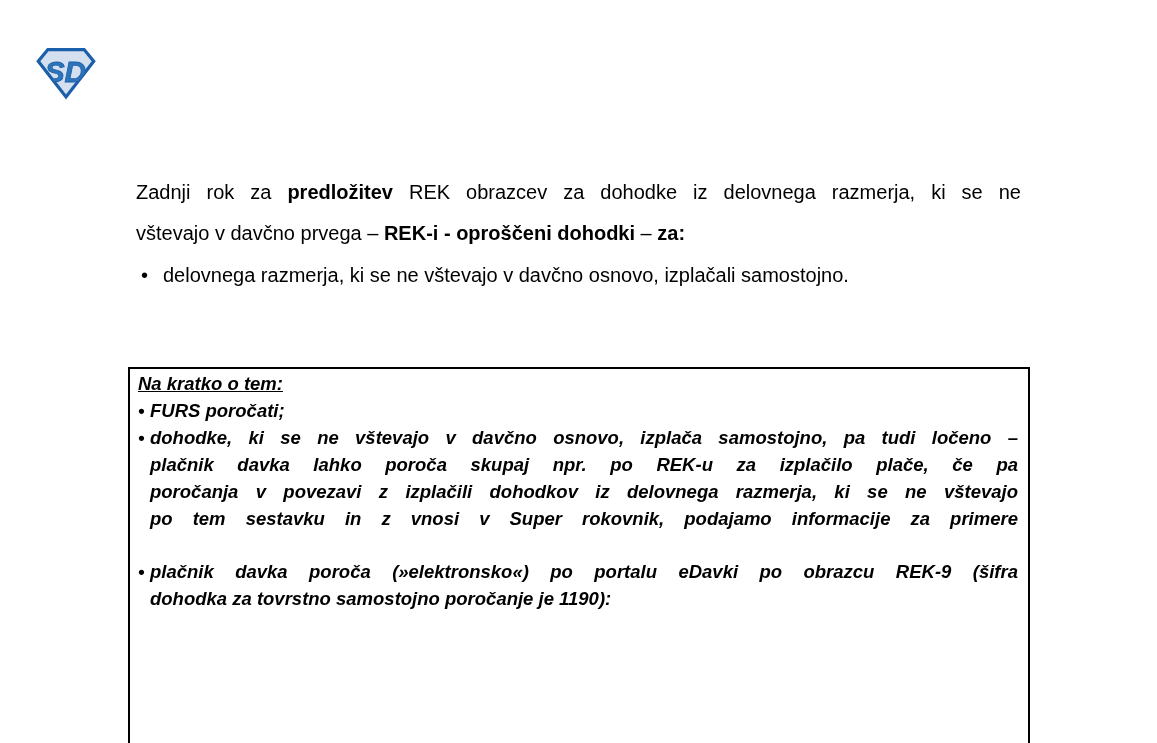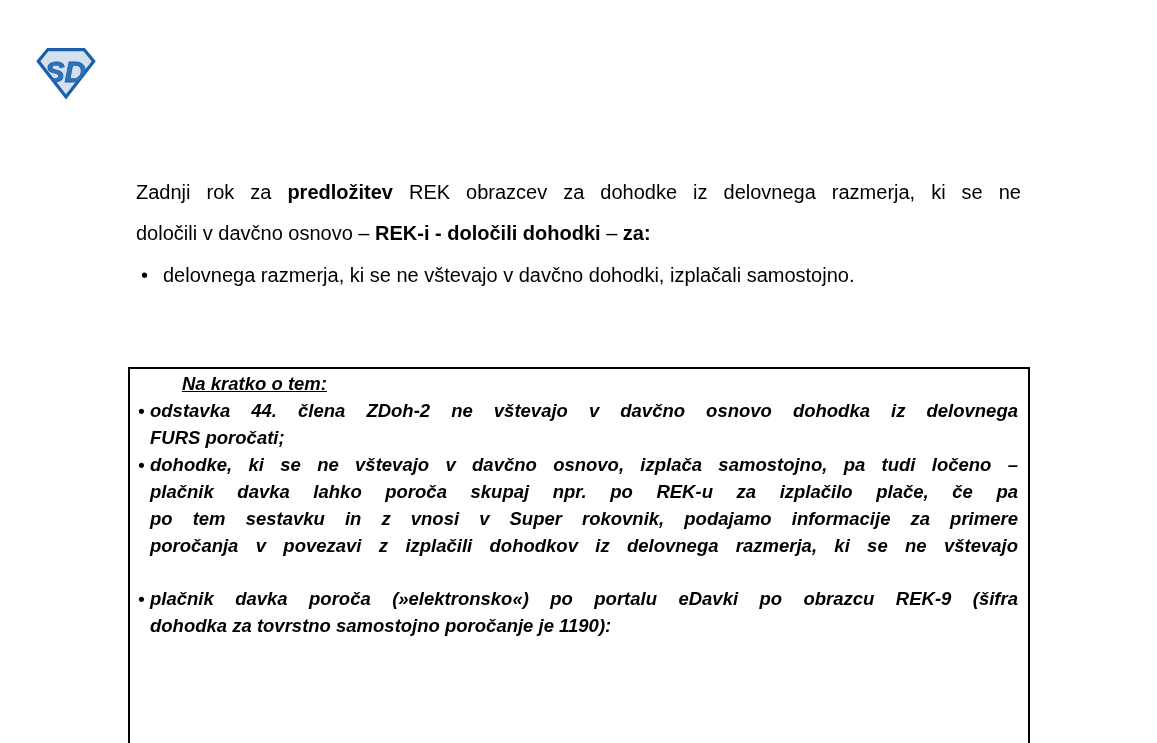--- a/index.html
+++ b/index.html
@@ -33,21 +33,21 @@
 
   #infobox {
     position: absolute; left: 128px; top: 367px;
     width: 902px; height: 420px;
     border: 2px solid #000000;
     box-sizing: border-box;
     padding: 1px 10px 0 8px;
     font-size: 18.5px; line-height: 27px;
     font-weight: bold; font-style: italic;
   }
-  .box-heading .u { text-decoration: underline; margin-left: 44px; }
+  .box-heading .u { text-decoration: underline; }
   .bli { position: relative; padding-left: 12px; }
   .bli .dot2 { position: absolute; left: 0; top: 0; }
   .bli.gap { margin-top: 26px; }
 </style>
 </head>
 <body>
 
 <svg class="logo" viewBox="0 0 120 100" xmlns="http://www.w3.org/2000/svg">
   <defs>
     <clipPath id="shieldClip">
@@ -55,52 +55,51 @@
     </clipPath>
   </defs>
   <path d="M8 28 L26 6 H94 L112 28 L60 95 Z" fill="#d4e0ef" stroke="#1b5ea9" stroke-width="6" stroke-linejoin="miter"></path>
   <g clip-path="url(#shieldClip)">
     <text x="20" y="66" font-size="56" font-weight="bold" font-style="italic" font-family="Liberation Sans, sans-serif" fill="#2e74ba" stroke="#1b5ea9" stroke-width="1.5">SD</text>
   </g>
 </svg>
 
 <div id="intro">
   <div class="jline full"><span>Zadnji rok za </span><b>predložitev</b><span> REK obrazcev za dohodke iz delovnega razmerja, ki se ne</span></div>
-  <div class="jline"><span>določili v davčno osnovo – </span><b>REK-i - določili dohodki</b><span> – </span><b>za:</b></div>
+  <div class="jline"><span>vštevajo v davčno prvega – </span><b>REK-i - oproščeni dohodki</b><span> – </span><b>za:</b></div>
 </div>
 
 <div id="bullet1">
   <div class="mli">
     <span class="dot">•</span>
     <div class="mli-text">
-      <div class="jline">delovnega razmerja, ki se ne vštevajo v davčno dohodki, izplačali samostojno.</div>
+      <div class="jline">delovnega razmerja, ki se ne vštevajo v davčno osnovo, izplačali samostojno.</div>
     </div>
   </div>
 </div>
 
 <div id="infobox">
   <div class="box-heading">
     <span class="u">Na kratko o tem:</span>
   </div>
 
   <div class="bli">
     <span class="dot2">•</span>
     <div>
-      <div class="jline full">odstavka 44. člena ZDoh-2 ne vštevajo v davčno osnovo dohodka iz delovnega</div>
       <div class="jline">FURS poročati;</div>
     </div>
   </div>
 
   <div class="bli">
     <span class="dot2">•</span>
     <div>
       <div class="jline full">dohodke, ki se ne vštevajo v davčno osnovo, izplača samostojno, pa tudi ločeno –</div>
       <div class="jline full">plačnik davka lahko poroča skupaj npr. po REK-u za izplačilo plače, če pa</div>
+      <div class="jline full">poročanja v povezavi z izplačili dohodkov iz delovnega razmerja, ki se ne vštevajo</div>
       <div class="jline full">po tem sestavku in z vnosi v Super rokovnik, podajamo informacije za primere</div>
-      <div class="jline full">poročanja v povezavi z izplačili dohodkov iz delovnega razmerja, ki se ne vštevajo</div>
     </div>
   </div>
 
   <div class="bli gap">
     <span class="dot2">•</span>
     <div>
       <div class="jline full">plačnik davka poroča (»elektronsko«) po portalu eDavki po obrazcu REK-9 (šifra</div>
       <div class="jline">dohodka za tovrstno samostojno poročanje je 1190):</div>
     </div>
   </div>

